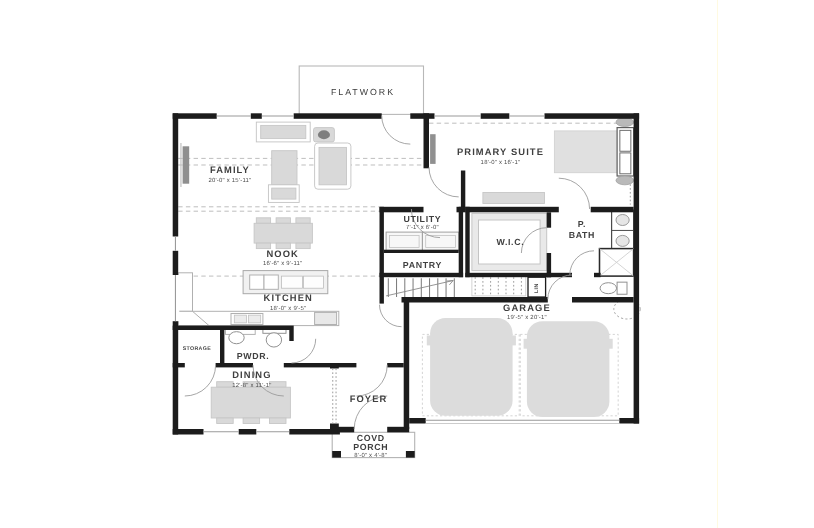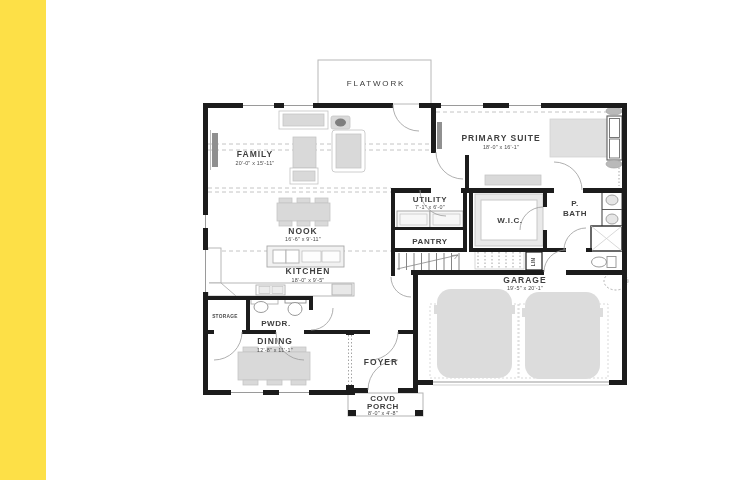--- a/index.html
+++ b/index.html
@@ -1,16 +1,16 @@
 <!DOCTYPE html>
 <html><head>
 <meta charset="utf-8">
 <style>
   html,body{margin:0;padding:0;background:#ffffff;}
-  .stage{width:652px;height:480px;position:relative;background:#fde047;overflow:hidden;padding-left:46px;}
+  .stage{width:652px;height:480px;position:relative;background:#fde047;overflow:hidden;}
   svg{display:block;}
   text{font-family:"Liberation Sans",sans-serif;fill:#3f3f3f;}
   .lbl{font-size:8.5px;font-weight:bold;letter-spacing:1px;}
   .lbl2{font-size:8px;font-weight:bold;letter-spacing:0.6px;}
   .dim{font-size:5.4px;font-weight:normal;letter-spacing:0.2px;fill:#4a4a4a;}
   .sm{font-size:4.8px;font-weight:bold;letter-spacing:0.3px;fill:#4a4a4a;}
   .flat{font-size:8px;font-weight:normal;letter-spacing:1.8px;fill:#3a3a3a;}
   .wall{fill:#1c1c1c;}
   .furn{fill:#d9d9d9;stroke:#c6c6c6;stroke-width:0.8;}
   .furnw{fill:#ffffff;stroke:#c2c2c2;stroke-width:0.8;}

